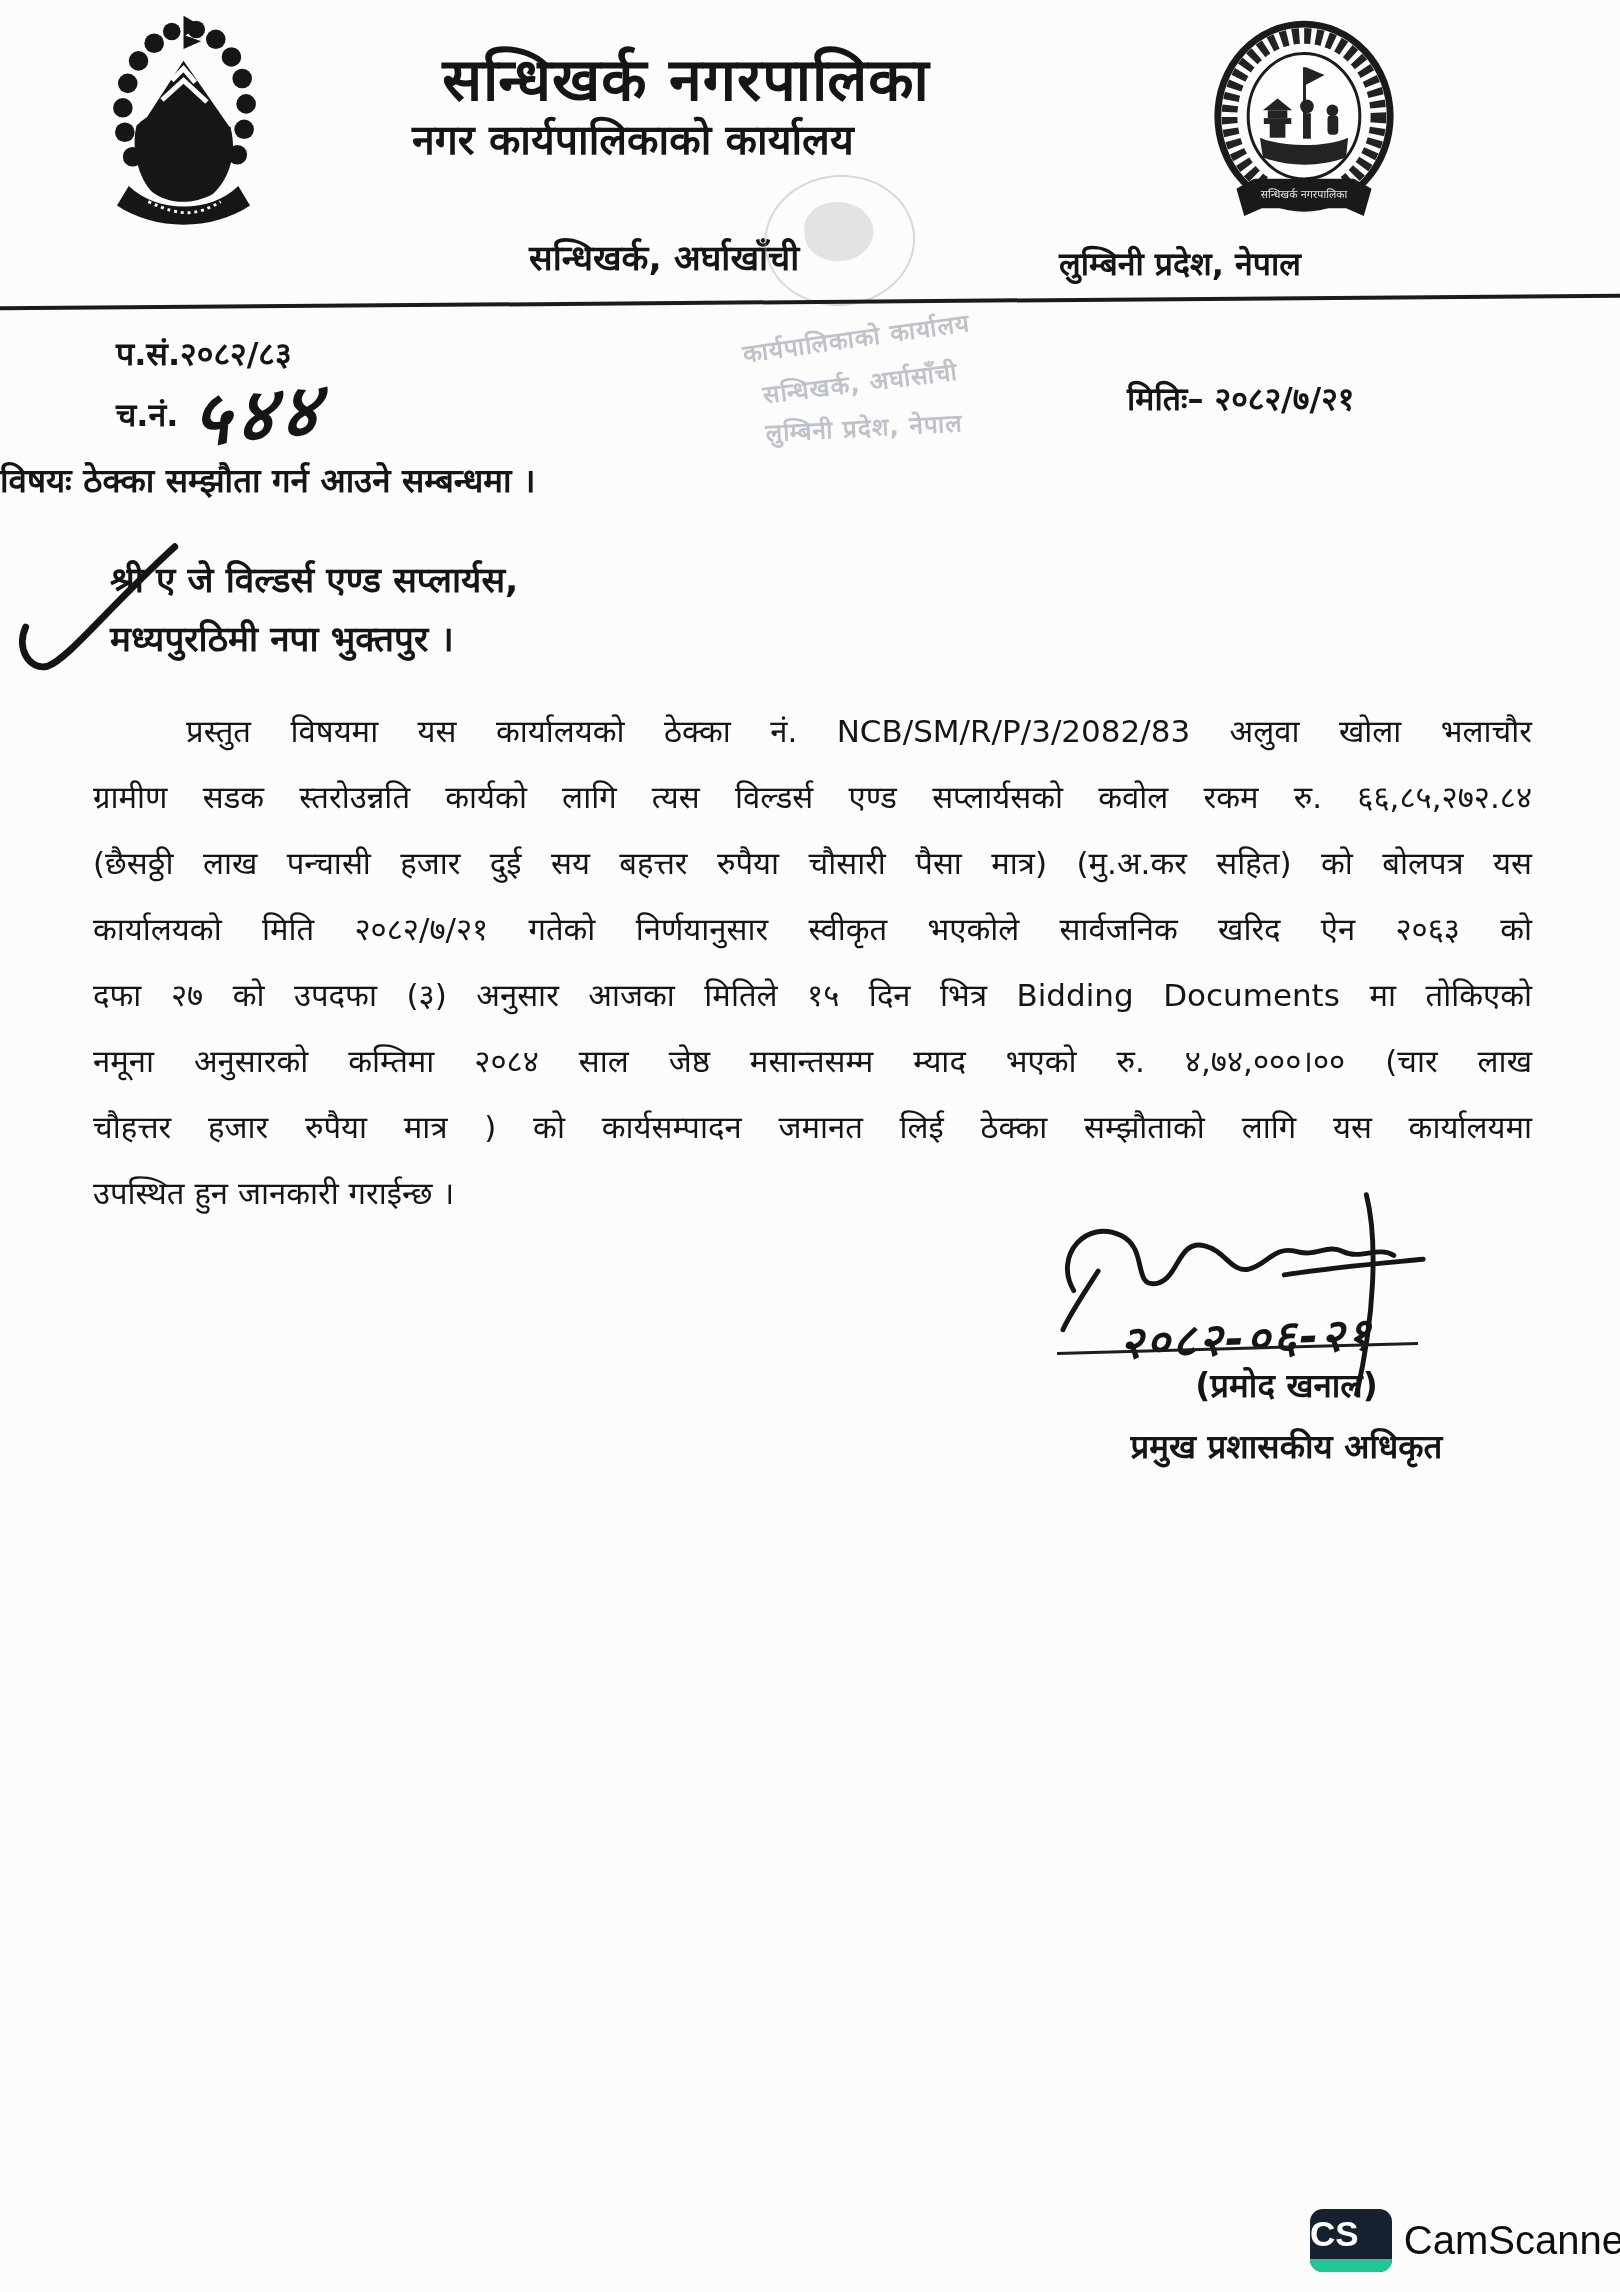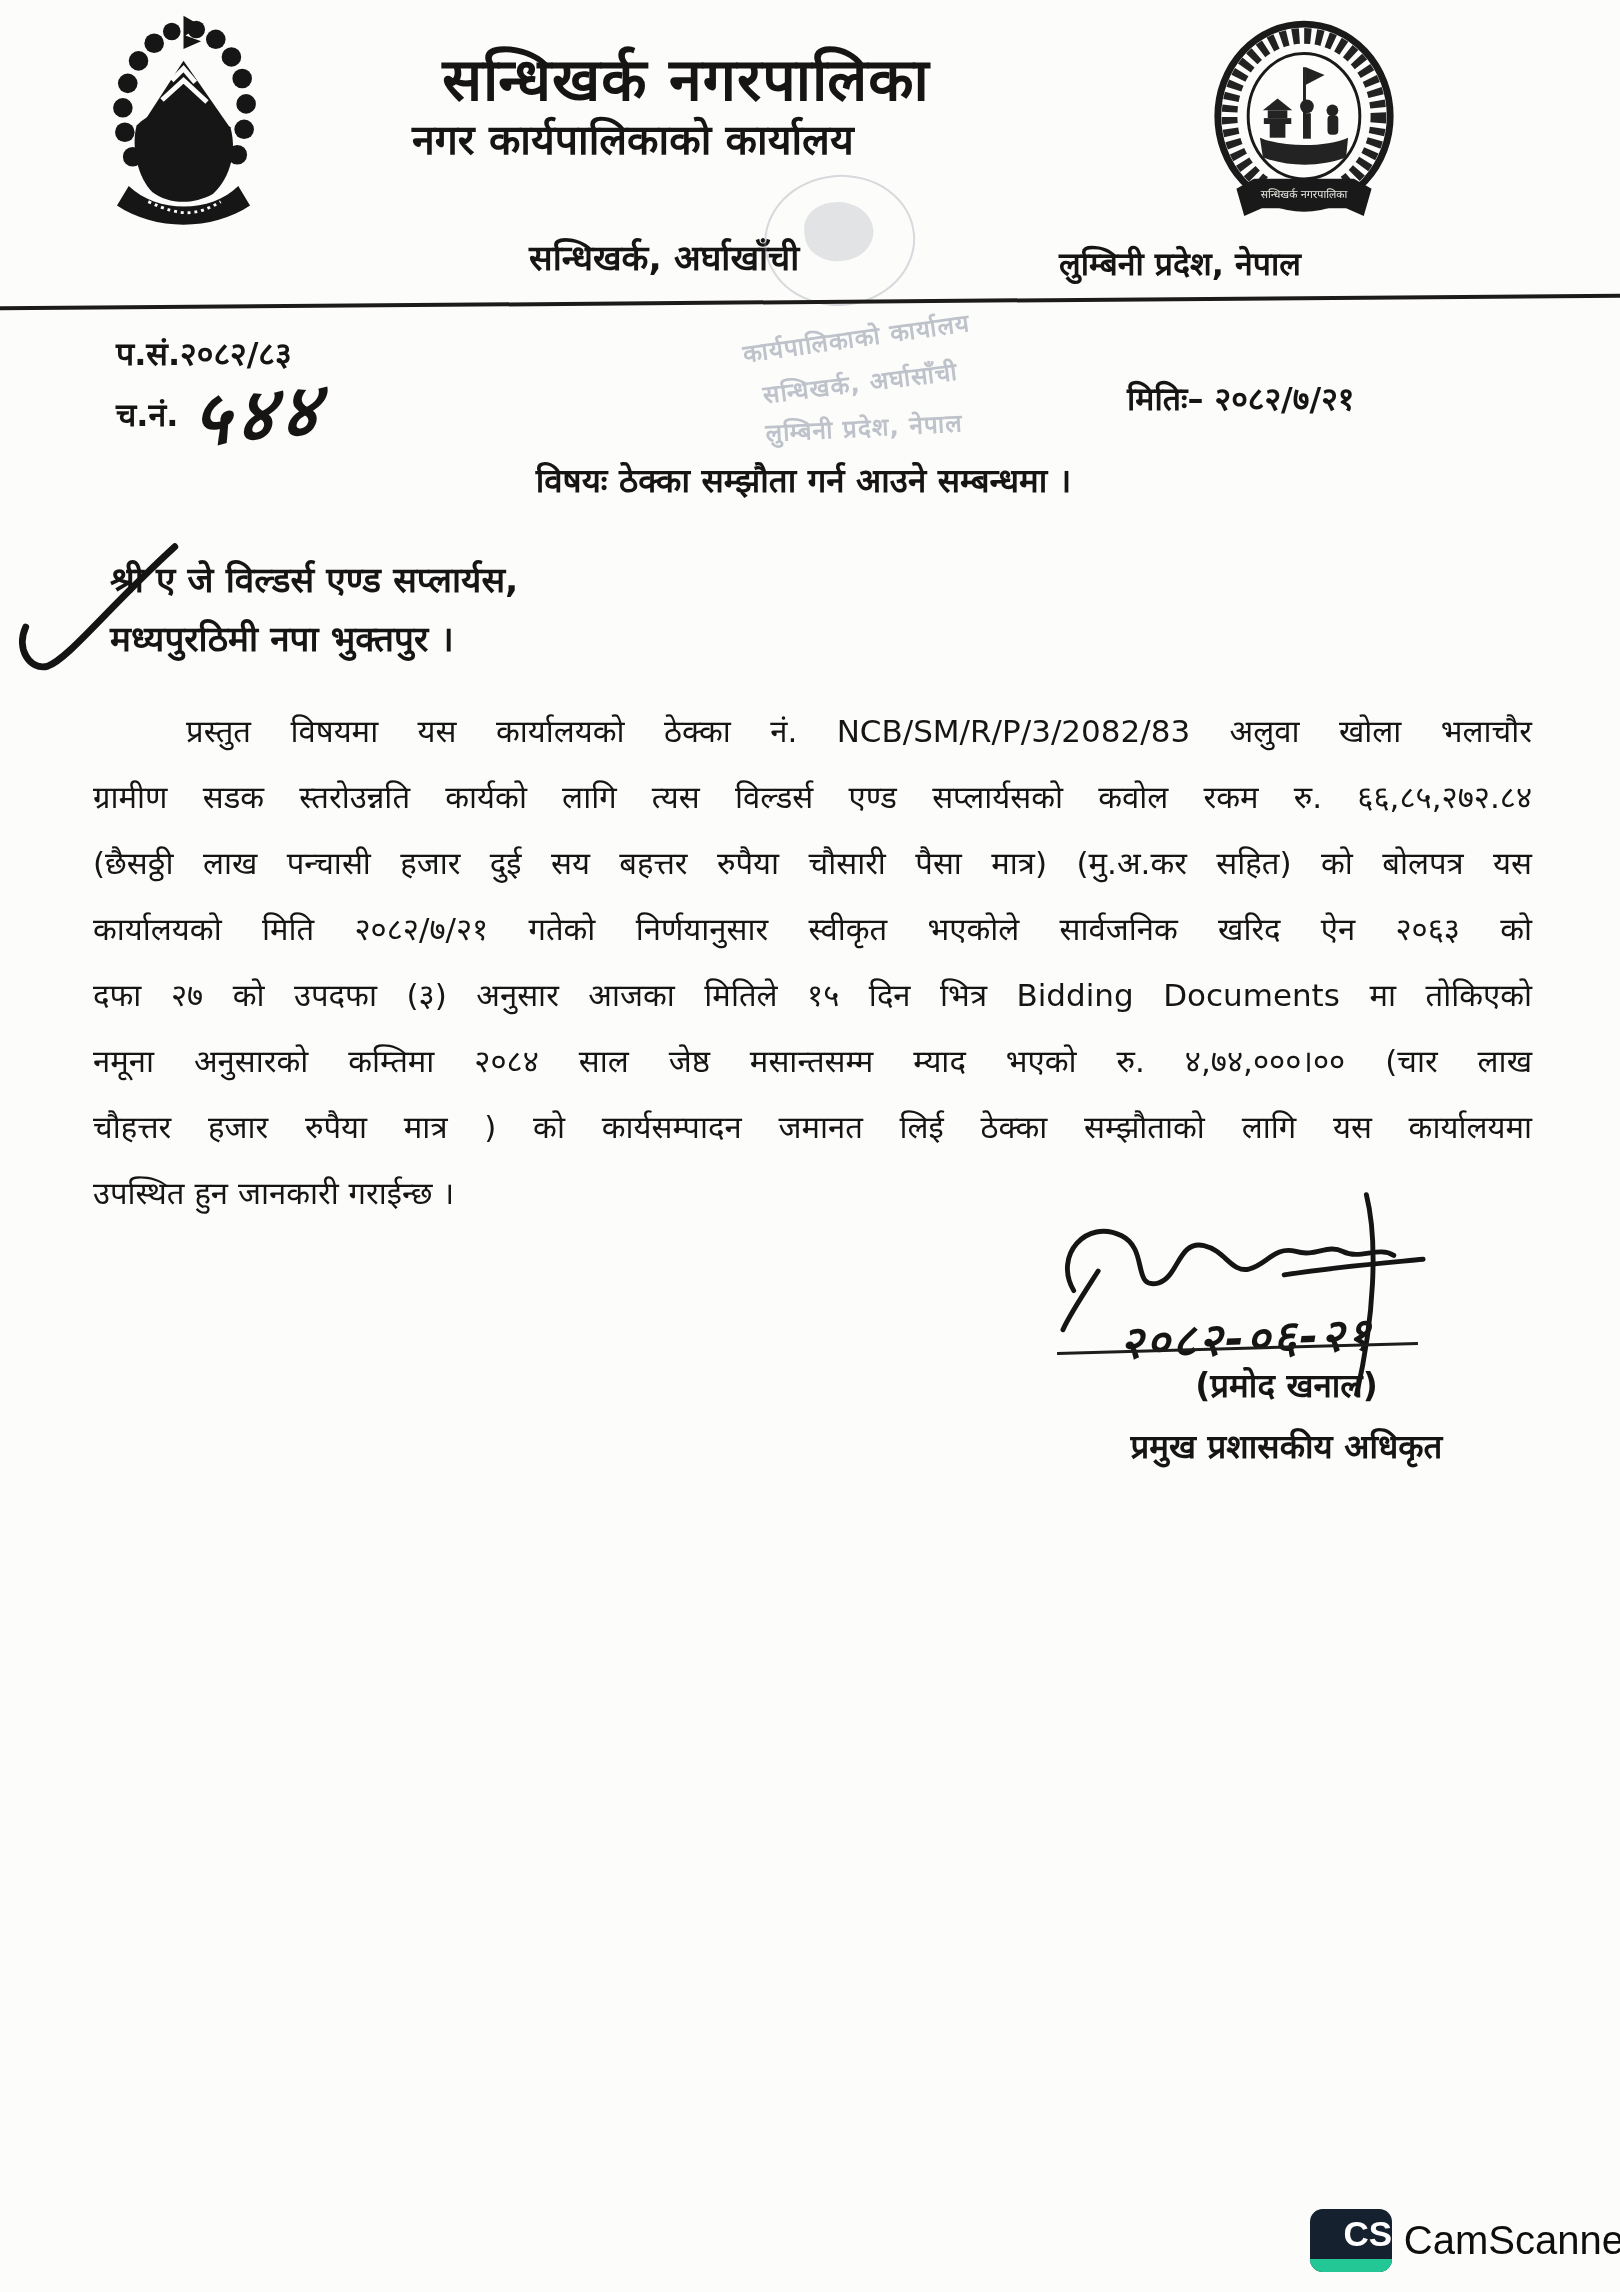--- a/index.html
+++ b/index.html
@@ -28,39 +28,39 @@
   .stamp .s-line{position:absolute;left:0;width:100%;text-align:center;font-size:24.5px;letter-spacing:1px;font-weight:bold;}
   .stamp .l1{top:147px;transform:rotate(-3deg);}
   .stamp .l2{top:192px;transform:rotate(-2deg);}
   .stamp .l3{top:237px;transform:rotate(2deg);}
   
   .ref1{left:116px;top:331px;font-size:32px;font-weight:bold;}
   .ref2{left:116px;top:392px;font-size:32px;font-weight:bold;}
   .chalani-hand{left:192px;top:361px;font-size:74px;font-style:italic;transform:rotate(-5deg) skewX(-8deg);font-weight:bold;letter-spacing:5.9px;}
   .date-line{left:1127px;top:376px;font-size:32px;font-weight:bold;}
   
-  .subject{left:0;top:457px;width:1607px;text-align:center;font-size:33px;font-weight:bold;}
+  .subject{left:0;top:457px;width:1607px;font-size:33px;font-weight:bold;}
   
   .addr1{left:110px;top:555px;font-size:35px;font-weight:bold;}
   .addr2{left:110px;top:614px;font-size:35px;font-weight:bold;}
   .tick-svg{left:7.8px;top:531px;width:206px;height:157px;}
   
   .body-block{left:93px;top:698px;width:1439px;font-size:31px;font-weight:500;}
   .body-line{height:66px;line-height:66px;text-align:justify;text-align-last:justify;white-space:nowrap;}
   .body-line.first{text-indent:93px;}
   .body-line.last{text-align-last:left;white-space:normal;}
   
   .sig-svg{left:1039px;top:1181px;width:412px;height:230px;}
   .sig-date{left:1070px;top:1306px;width:353px;text-align:center;font-size:45px;font-style:italic;font-weight:bold;transform:rotate(-2deg);letter-spacing:2.9px;}
   .sig-strike{left:1057px;top:1347px;width:361px;height:2.9px;background:#1d1d1d;transform:rotate(-1.6deg);}
   .sig-name{left:1029px;top:1362px;width:515px;text-align:center;font-size:33px;font-weight:bold;}
   .sig-designation{left:1029px;top:1423px;width:515px;text-align:center;font-size:33px;font-weight:bold;}
   
   .cs-wrap{left:1310px;top:2209px;display:flex;align-items:center;gap:11.8px;}
-  .cs-icon{width:82px;height:63px;border-radius:12.7px;position:relative;overflow:hidden;display:flex;align-items:flex-start;justify-content:flex-end;}
+  .cs-icon{width:82px;height:63px;border-radius:12.7px;position:relative;overflow:hidden;display:flex;align-items:flex-start;justify-content:flex-start;}
   .cs-letters{color:#fff;font-size:35px;font-weight:bold;line-height:49px;font-family:"Liberation Sans", sans-serif;}
   .cs-strip{position:absolute;left:0;bottom:0;width:100%;height:12.7px;}
   .cs-label{font-family:Liberation Sans, sans-serif;font-size:40px;color:#0e0e0e;}
 </style>
 </head>
 <body>
 
 <div class="page">
 
   <svg class="abs emblem-left" viewBox="0 0 165 228">

